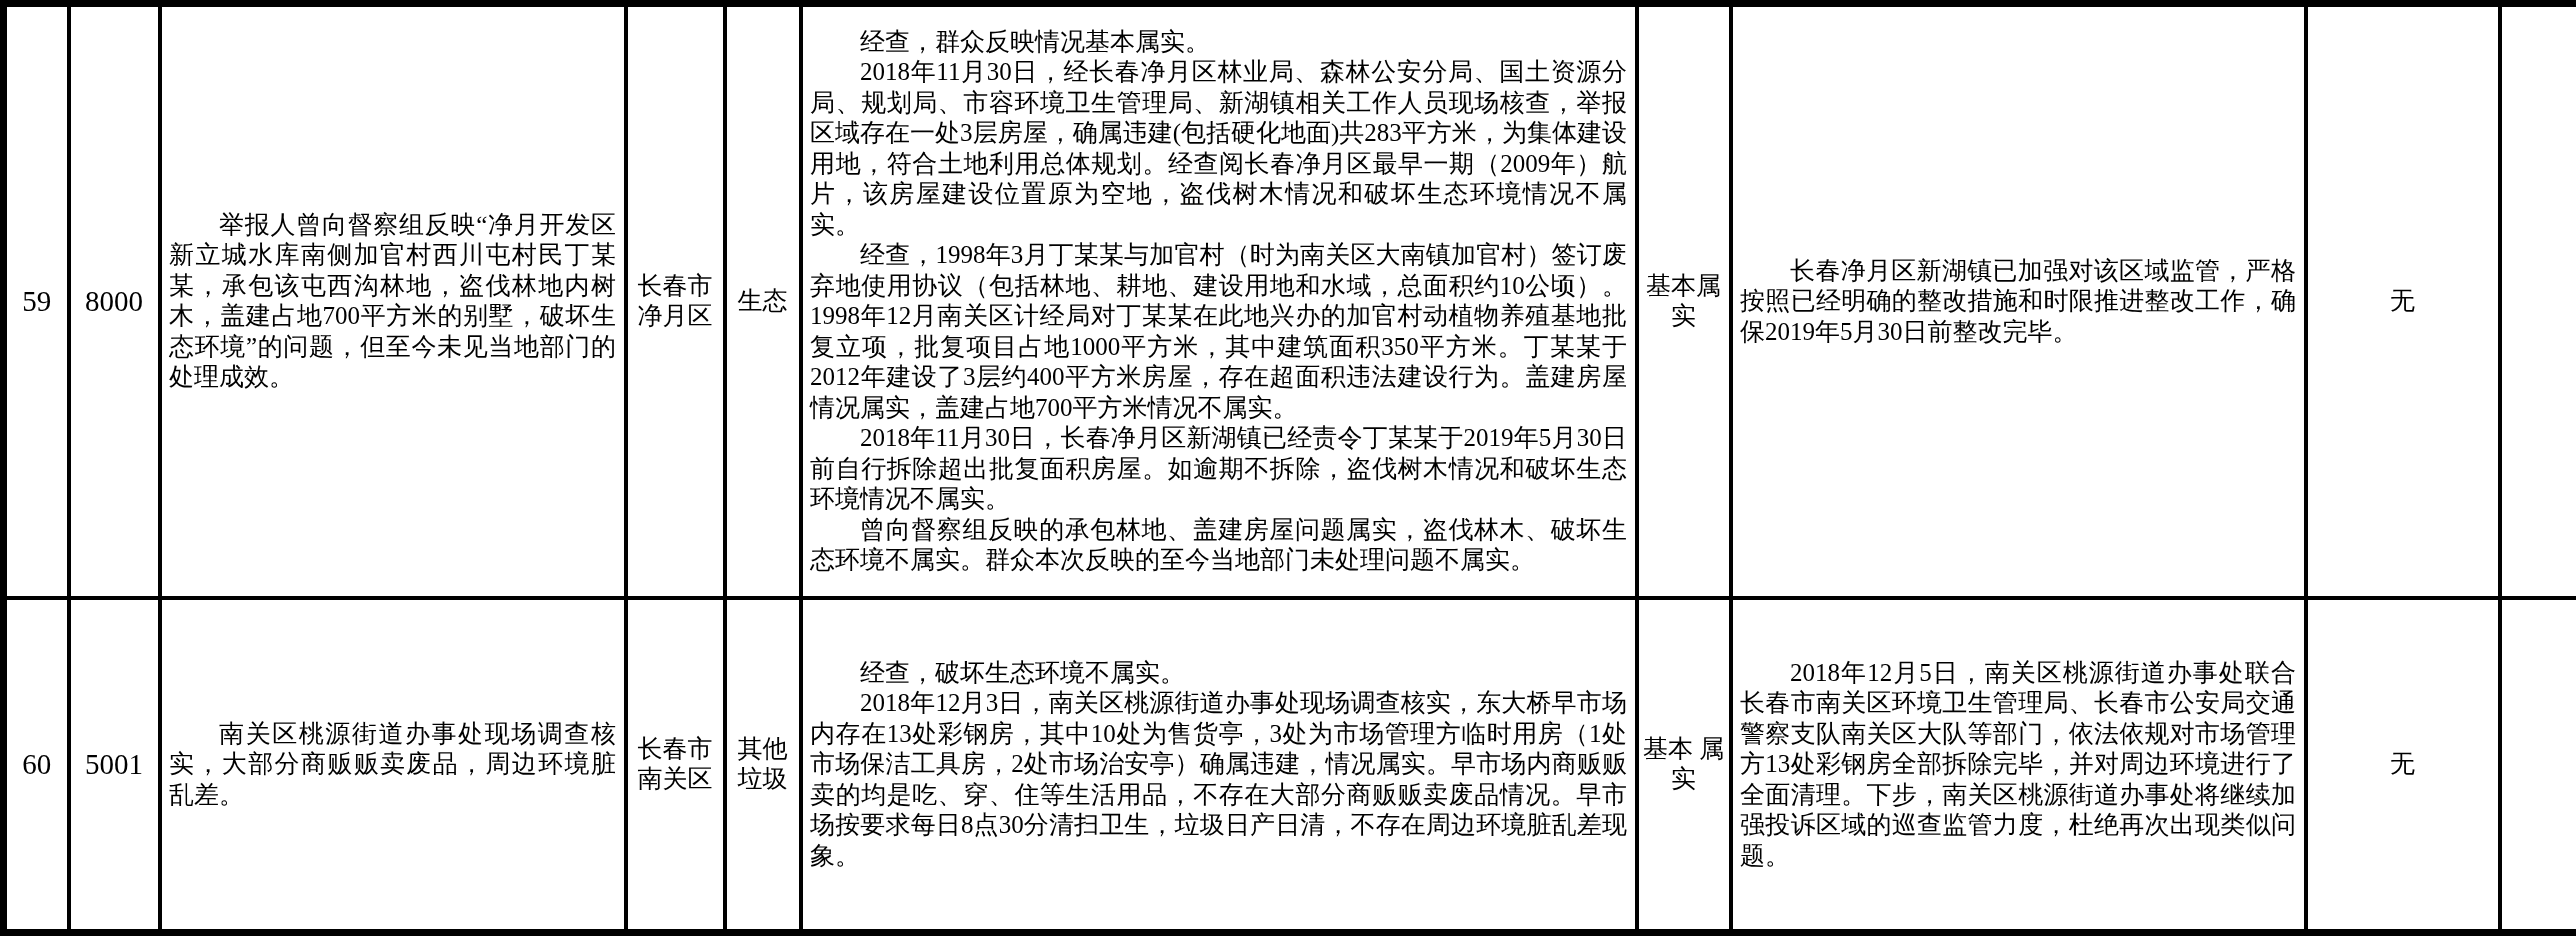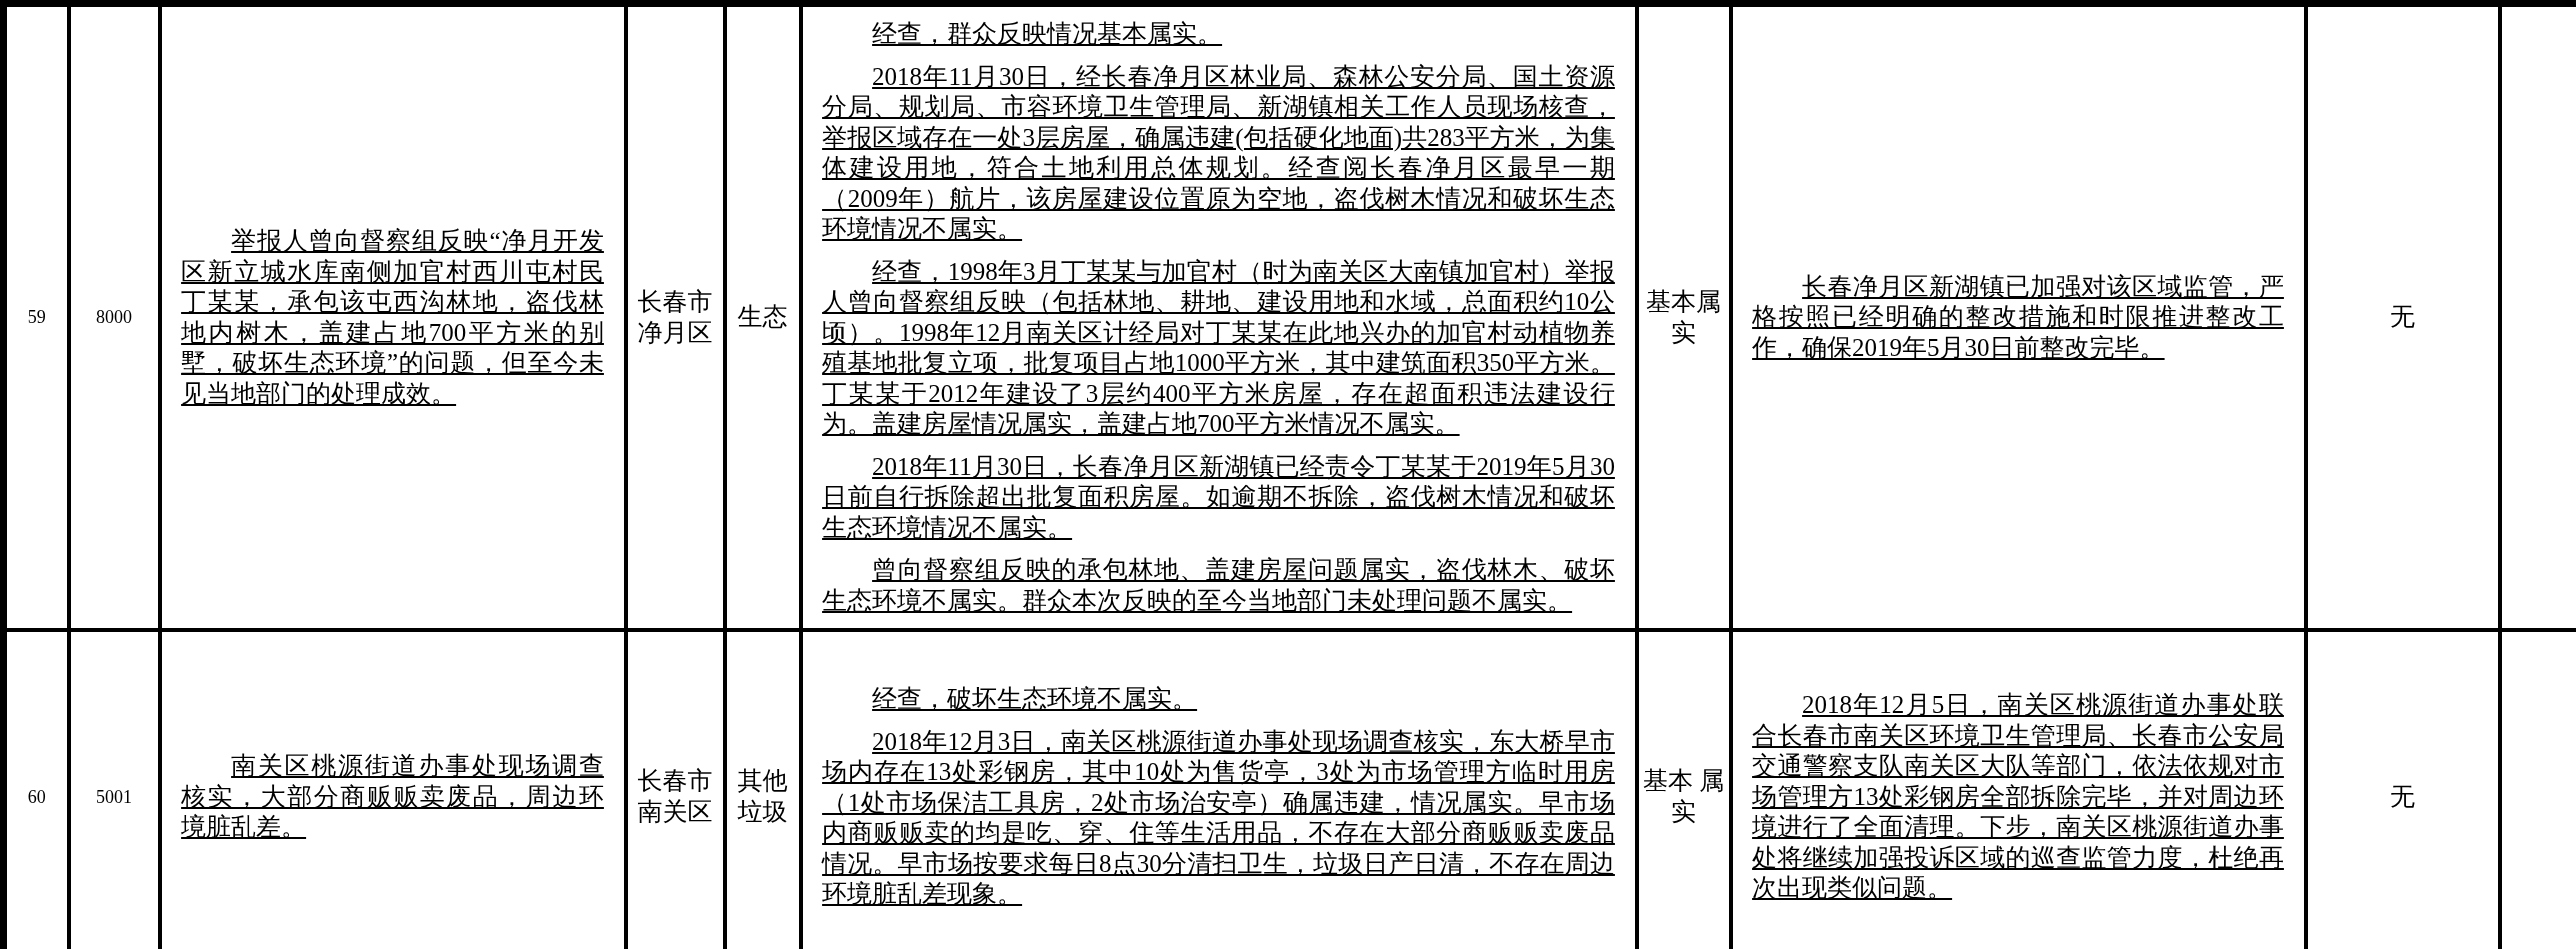--- a/index.html
+++ b/index.html
@@ -25,27 +25,26 @@
     vertical-align: middle;
     font-size: 25px;
     line-height: 30.5px;
     overflow: hidden;
     padding: 0;
   }
   td.center { text-align: center; }
   td.text   { padding: 0 7.6px; }
   td.blank  { border-right: none; }
   p.para {
-    margin: 12px;
+    margin: 0;
     text-indent: 2em;
     text-align: justify;
-    text-decoration: underline;
   }
   .line { display: block; }
-  .num { font-size: 18px; }
+  .num { font-size: 29px; }
 </style>
 </head>
 <body>
 
 <table class="report">
   <colgroup>
     <col style="width:65px">
     <col style="width:91px">
     <col style="width:466px">
     <col style="width:99px">
@@ -66,21 +65,21 @@
       <td class="center">
         <span class="line">长春市</span>
         <span class="line">净月区</span>
       </td>
       <td class="center">
         <span class="line">生态</span>
       </td>
       <td class="text">
         <p class="para">经查，群众反映情况基本属实。</p>
         <p class="para">2018年11月30日，经长春净月区林业局、森林公安分局、国土资源分局、规划局、市容环境卫生管理局、新湖镇相关工作人员现场核查，举报区域存在一处3层房屋，确属违建(包括硬化地面)共283平方米，为集体建设用地，符合土地利用总体规划。经查阅长春净月区最早一期（2009年）航片，该房屋建设位置原为空地，盗伐树木情况和破坏生态环境情况不属实。</p>
-        <p class="para">经查，1998年3月丁某某与加官村（时为南关区大南镇加官村）举报人曾向督察组反映（包括林地、耕地、建设用地和水域，总面积约10公顷）。1998年12月南关区计经局对丁某某在此地兴办的加官村动植物养殖基地批复立项，批复项目占地1000平方米，其中建筑面积350平方米。丁某某于2012年建设了3层约400平方米房屋，存在超面积违法建设行为。盖建房屋情况属实，盖建占地700平方米情况不属实。</p>
+        <p class="para">经查，1998年3月丁某某与加官村（时为南关区大南镇加官村）签订废弃地使用协议（包括林地、耕地、建设用地和水域，总面积约10公顷）。1998年12月南关区计经局对丁某某在此地兴办的加官村动植物养殖基地批复立项，批复项目占地1000平方米，其中建筑面积350平方米。丁某某于2012年建设了3层约400平方米房屋，存在超面积违法建设行为。盖建房屋情况属实，盖建占地700平方米情况不属实。</p>
         <p class="para">2018年11月30日，长春净月区新湖镇已经责令丁某某于2019年5月30日前自行拆除超出批复面积房屋。如逾期不拆除，盗伐树木情况和破坏生态环境情况不属实。</p>
         <p class="para">曾向督察组反映的承包林地、盖建房屋问题属实，盗伐林木、破坏生态环境不属实。群众本次反映的至今当地部门未处理问题不属实。</p>
       </td>
       <td class="center">
         <span class="line">基本属</span>
         <span class="line">实</span>
       </td>
       <td class="text">
         <p class="para">长春净月区新湖镇已加强对该区域监管，严格按照已经明确的整改措施和时限推进整改工作，确保2019年5月30日前整改完毕。</p>
       </td>

